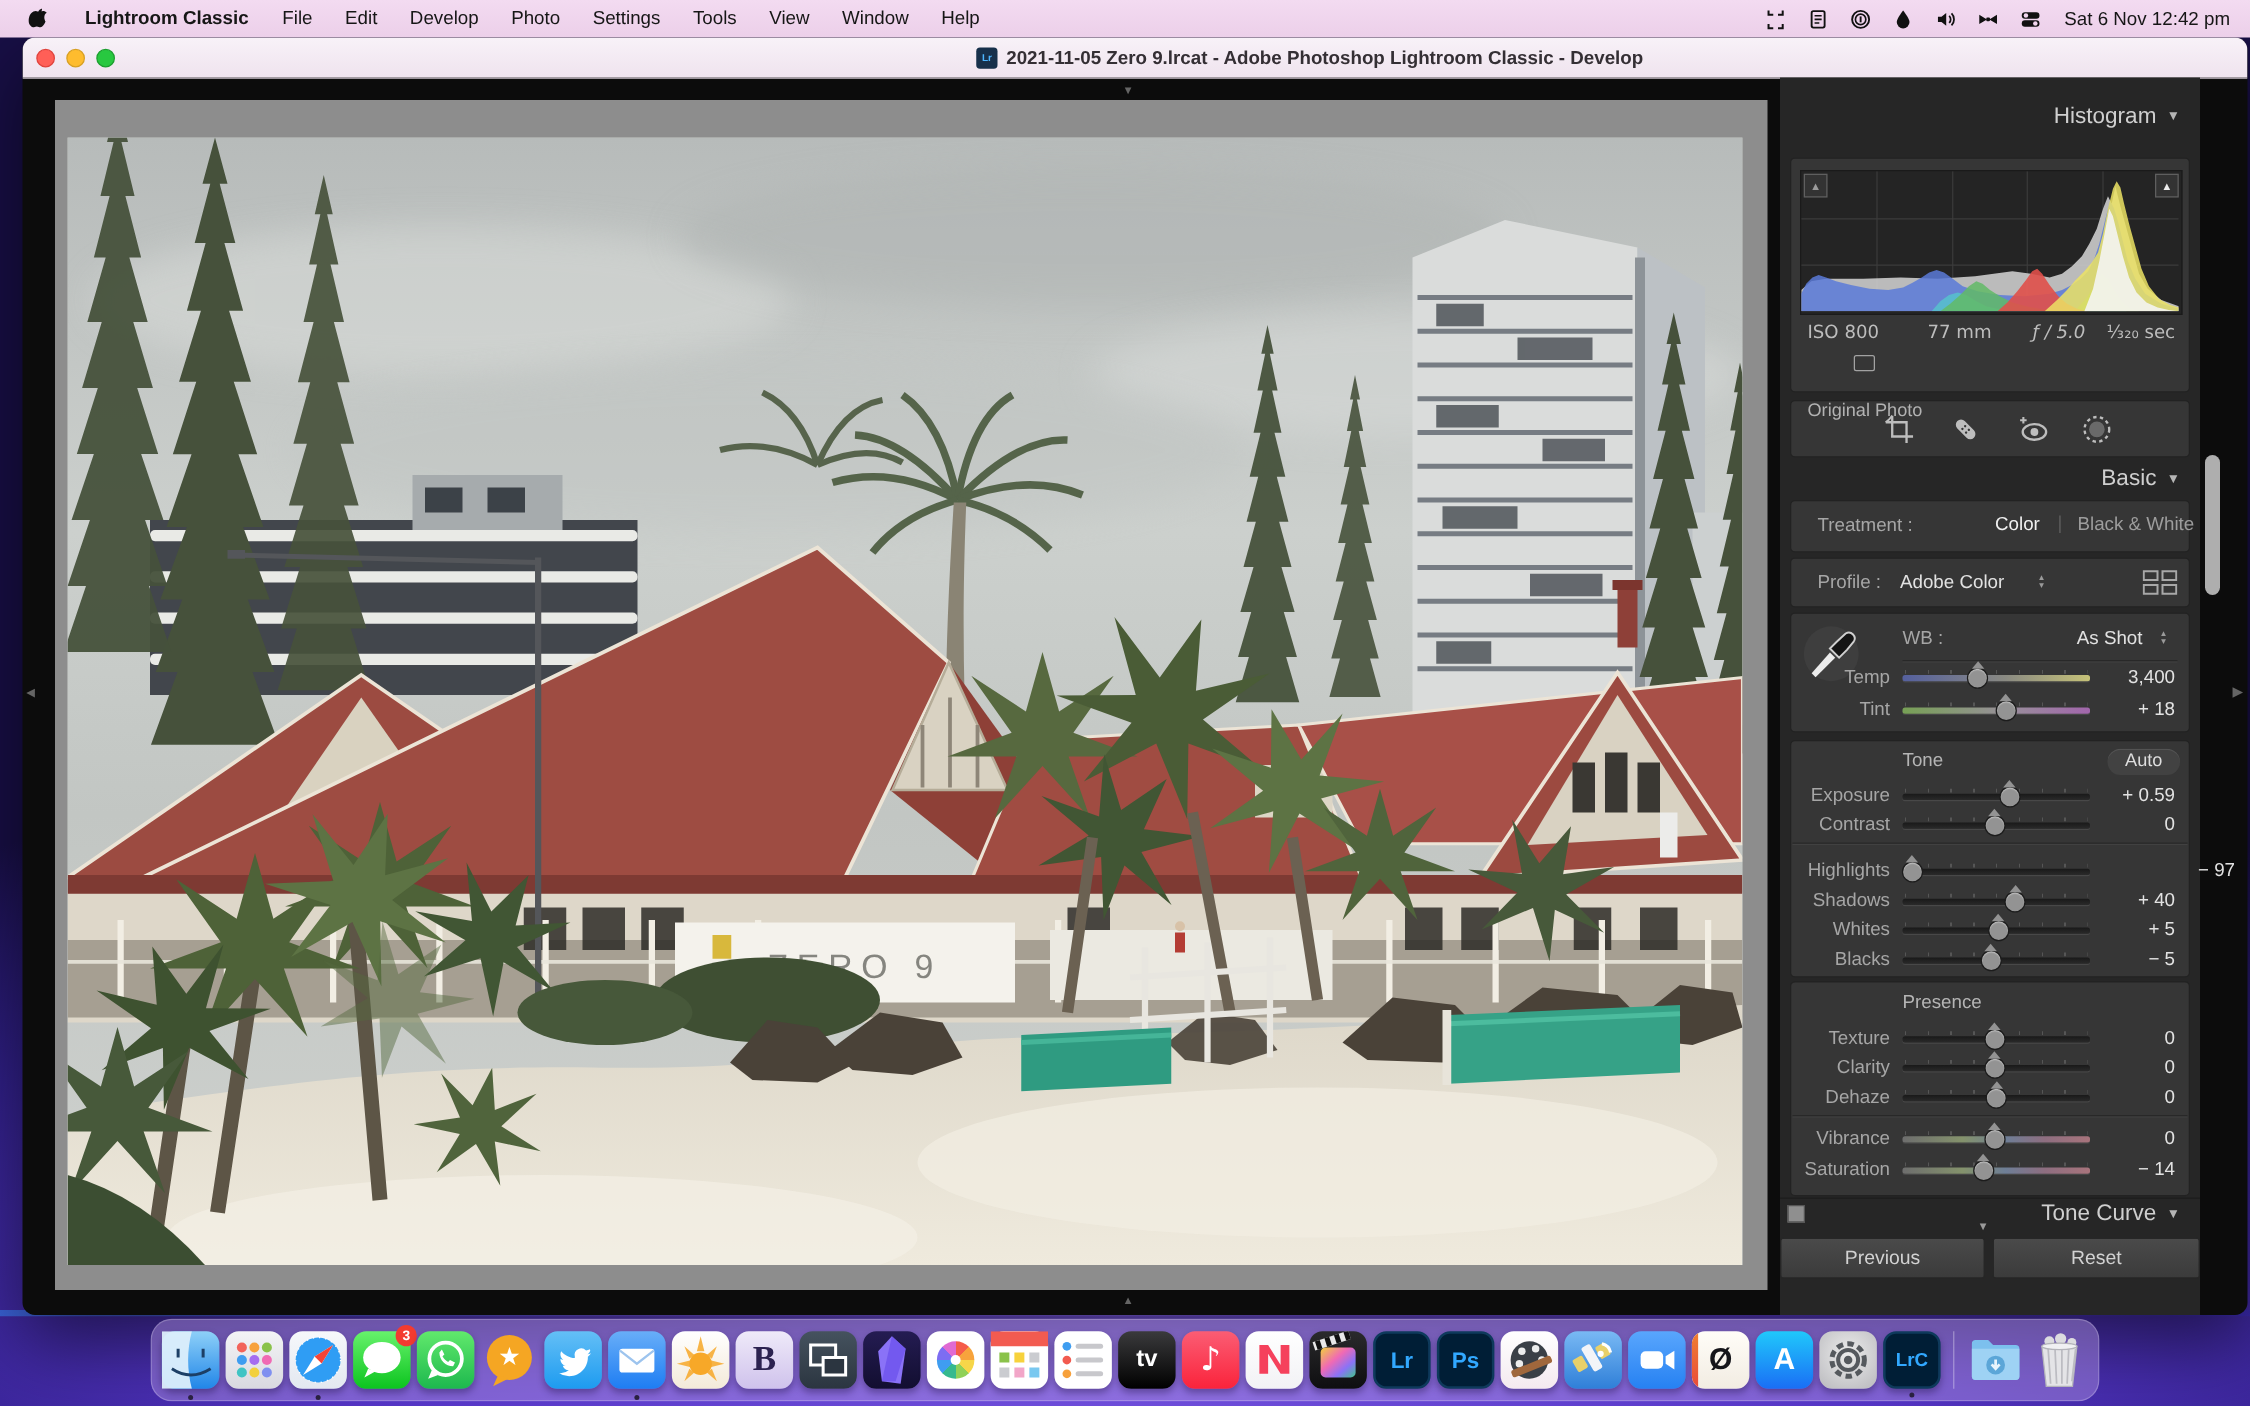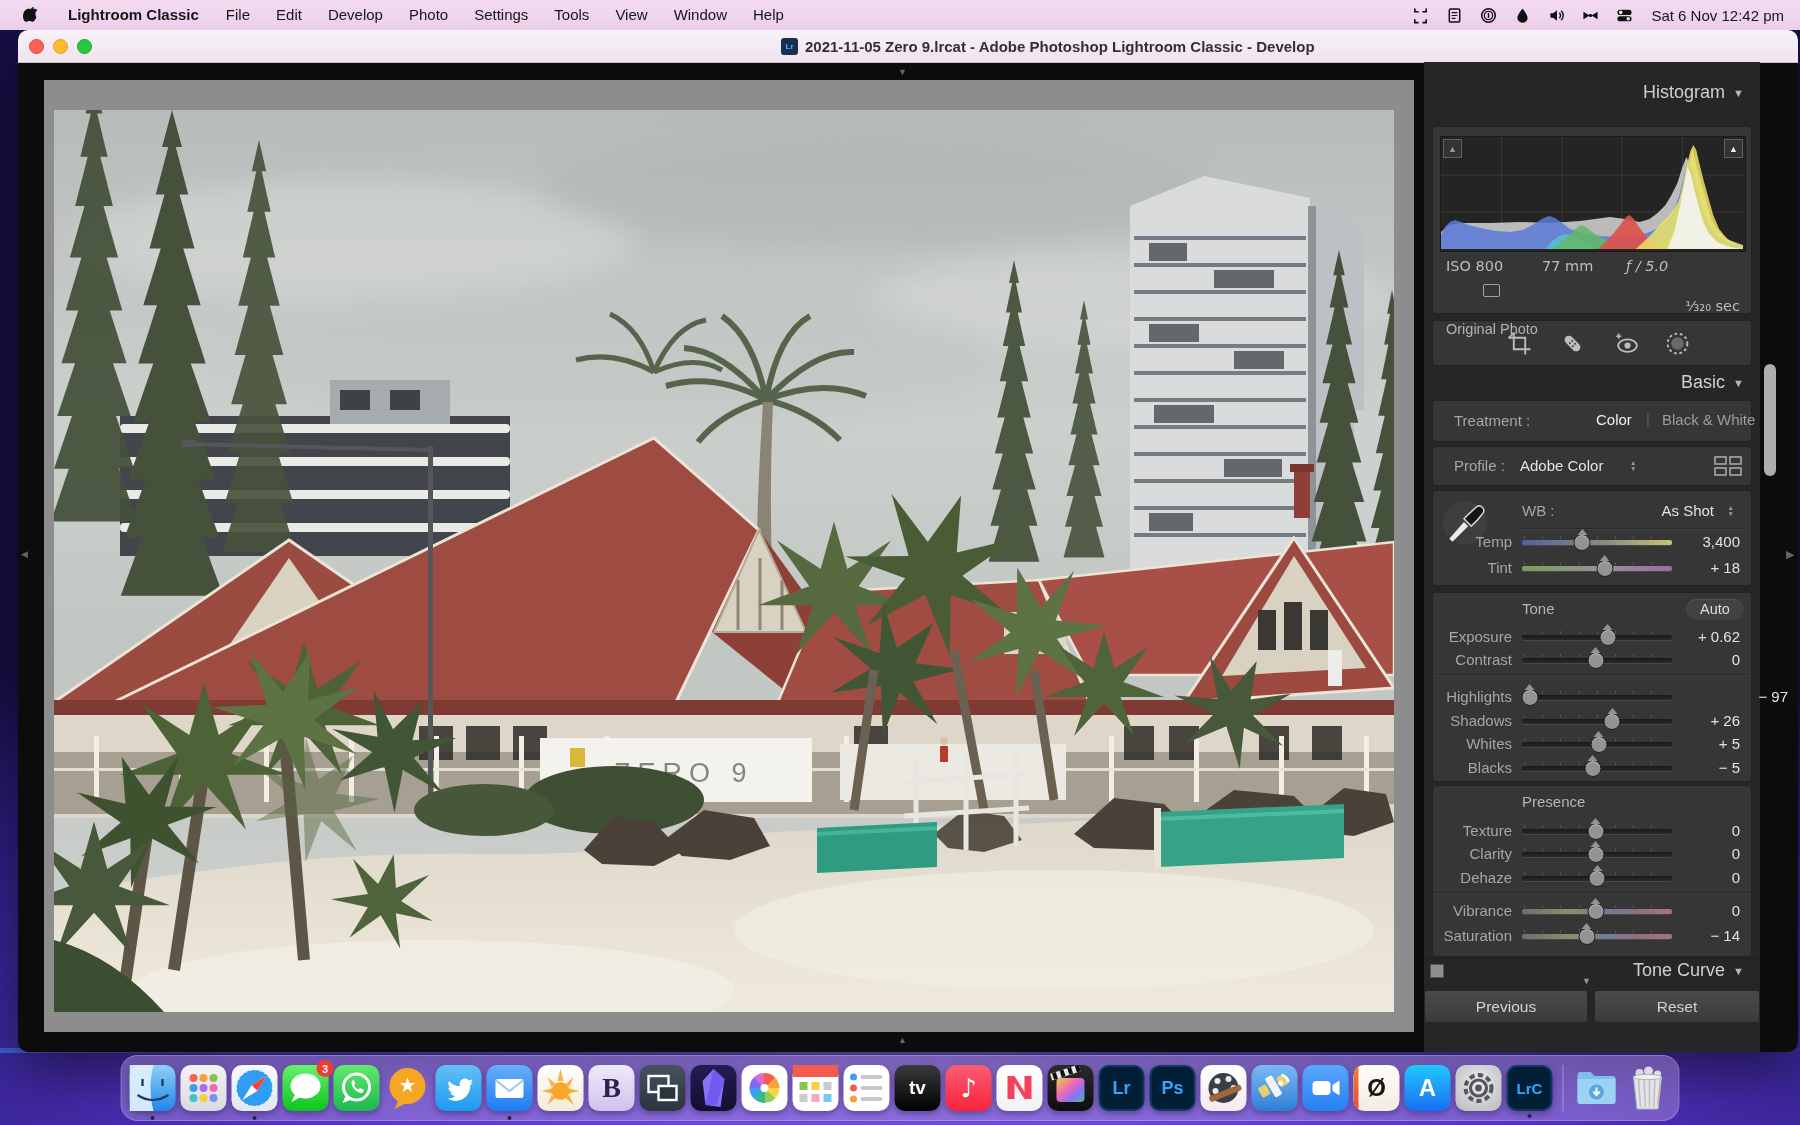--- a/index.html
+++ b/index.html
@@ -506,21 +506,21 @@
           <polygon fill="#e0504a" opacity=".9" points="158,112 166,105 174,96 181,87 186,80 190,78 194,82 200,91 207,100 214,106 222,110 230,112"></polygon>
           <polygon fill="#ece364" opacity=".85" points="196,112 206,103 214,95 221,87 228,80 234,73 239,65 243,50 247,30 251,14 254,8 257,13 260,26 264,42 269,60 274,78 280,92 288,102 297,107 304,109 304,112"></polygon>
           <polygon fill="#f4f4f2" opacity=".9" points="228,112 235,94 240,72 245,46 248,30 251,36 255,52 259,68 264,85 270,97 278,105 287,109 296,111 304,112"></polygon>
         </svg>
         <span class="clipbtn l">▲</span>
         <span class="clipbtn r">▲</span>
       </div>
       <span class="hstat" style="left:22px;top:196px;">ISO 800</span>
       <span class="hstat" style="left:118px;top:196px;">77 mm</span>
       <span class="hstat" style="left:202px;top:196px;font-style:italic;">ƒ / 5.0</span>
-      <span class="hstat" style="right:20px;top:196px;margin-top:40px;">¹⁄₃₂₀ sec</span>
+      <span class="hstat" style="right:20px;top:196px;">¹⁄₃₂₀ sec</span>
       <div id="origrow">
         <span class="cb"></span>
         <span class="lbl">Original Photo</span>
       </div>
 
       <div class="pbox" style="top:258px;height:46px;"></div>
       <div class="tool" style="left:80px;">
         <svg viewBox="0 0 24 24">
             <path d="M6.5 1.5 V17.5 H22.5 M1.5 6.5 H17.5 V22.5"></path>
             <path d="M6.5 1.5 l-2.5 3 M1.5 6.5 l3-2.5" stroke-width="1.4"></path>
@@ -604,21 +604,21 @@
       </div>
 
       <div class="pbox" style="top:530px;height:190px;"></div>
       <span class="shead" style="top:538px;">Tone</span>
       <div class="autobtn" style="top:537px;">Auto</div>
       <div class="srow" style="top:565px;">
         <span class="slabel">Exposure</span>
         <div class="strack">
             <div class="knob" style="left: 57%;"></div>
           </div>
-        <span class="sval">+ 0.62</span>
+        <span class="sval">+ 0.59</span>
       </div>
       <div class="srow" style="top:588px;">
         <span class="slabel">Contrast</span>
         <div class="strack">
             <div class="knob" style="left: 49%;"></div>
           </div>
         <span class="sval">0</span>
       </div>
       <div class="boxdiv" style="top:612px;"></div>
       <div class="srow" style="top:625px;padding-left:48px;">
@@ -626,21 +626,21 @@
         <div class="strack">
             <div class="knob" style="left: 5%;"></div>
           </div>
         <span class="sval">− 97</span>
       </div>
       <div class="srow" style="top:649px;">
         <span class="slabel">Shadows</span>
         <div class="strack">
             <div class="knob" style="left: 60%;"></div>
           </div>
-        <span class="sval">+ 26</span>
+        <span class="sval">+ 40</span>
       </div>
       <div class="srow" style="top:672px;">
         <span class="slabel">Whites</span>
         <div class="strack">
             <div class="knob" style="left: 51%;"></div>
           </div>
         <span class="sval">+ 5</span>
       </div>
       <div class="srow" style="top:696px;">
         <span class="slabel">Blacks</span>

